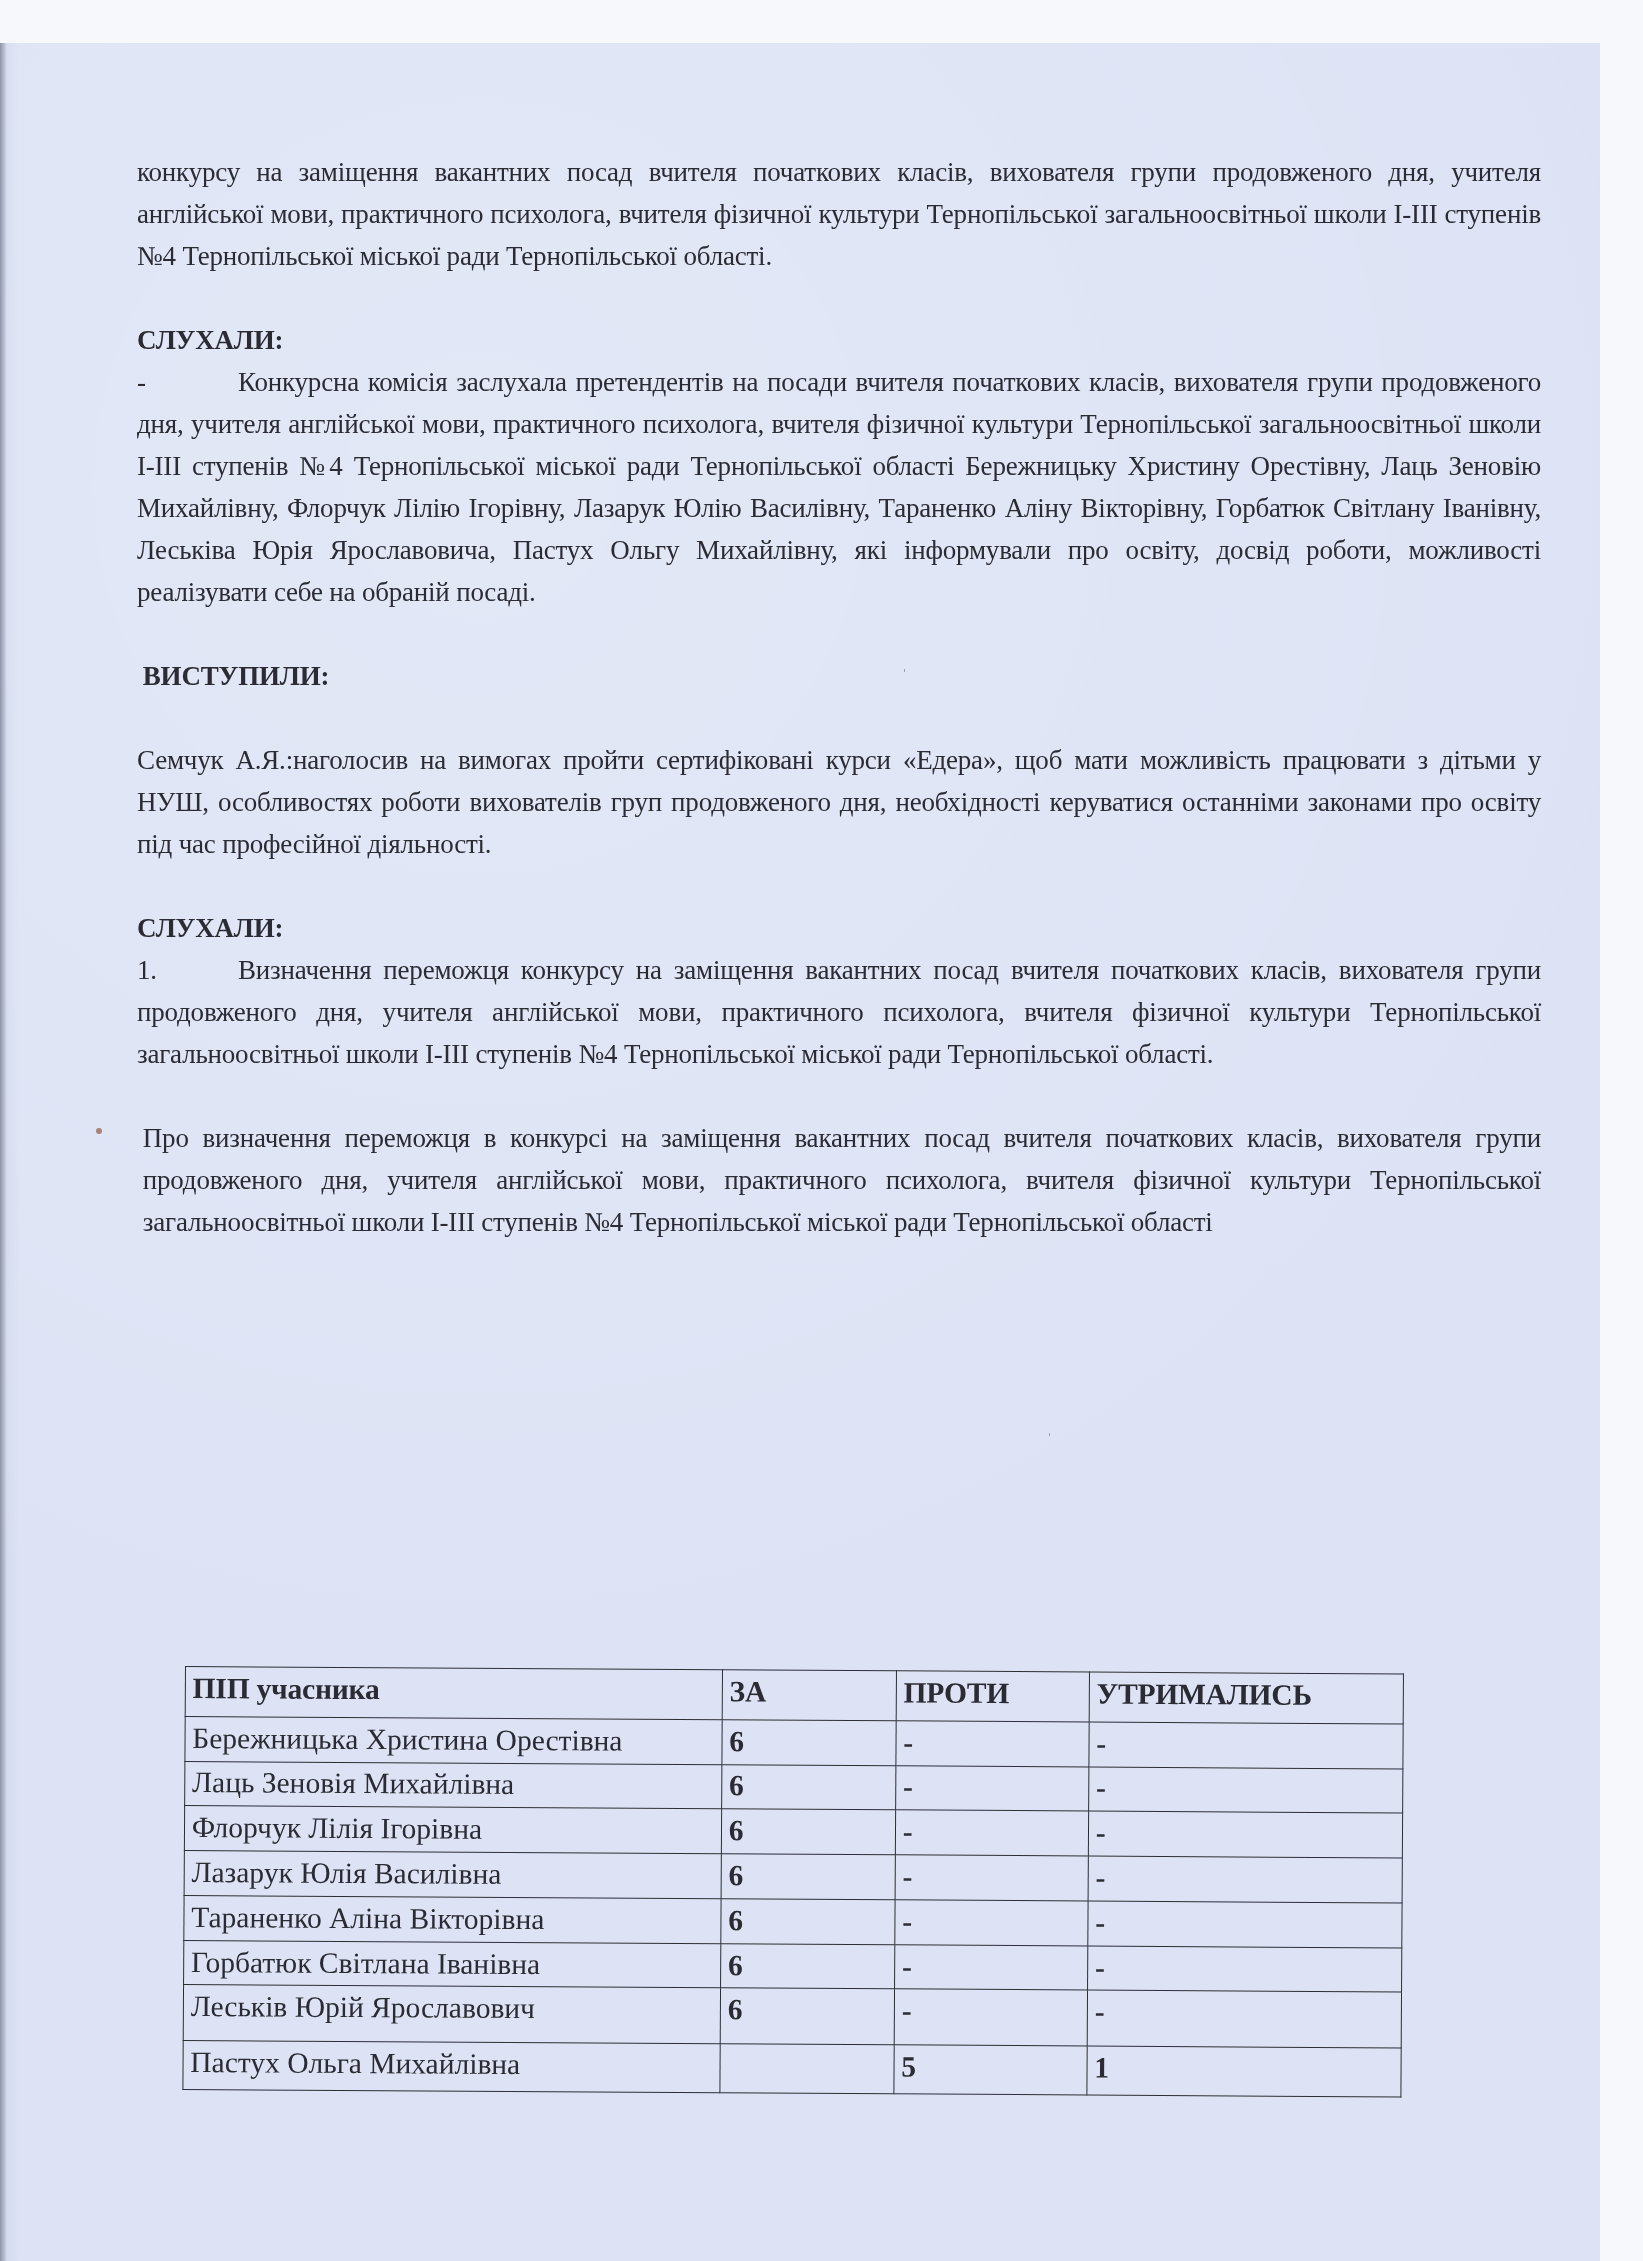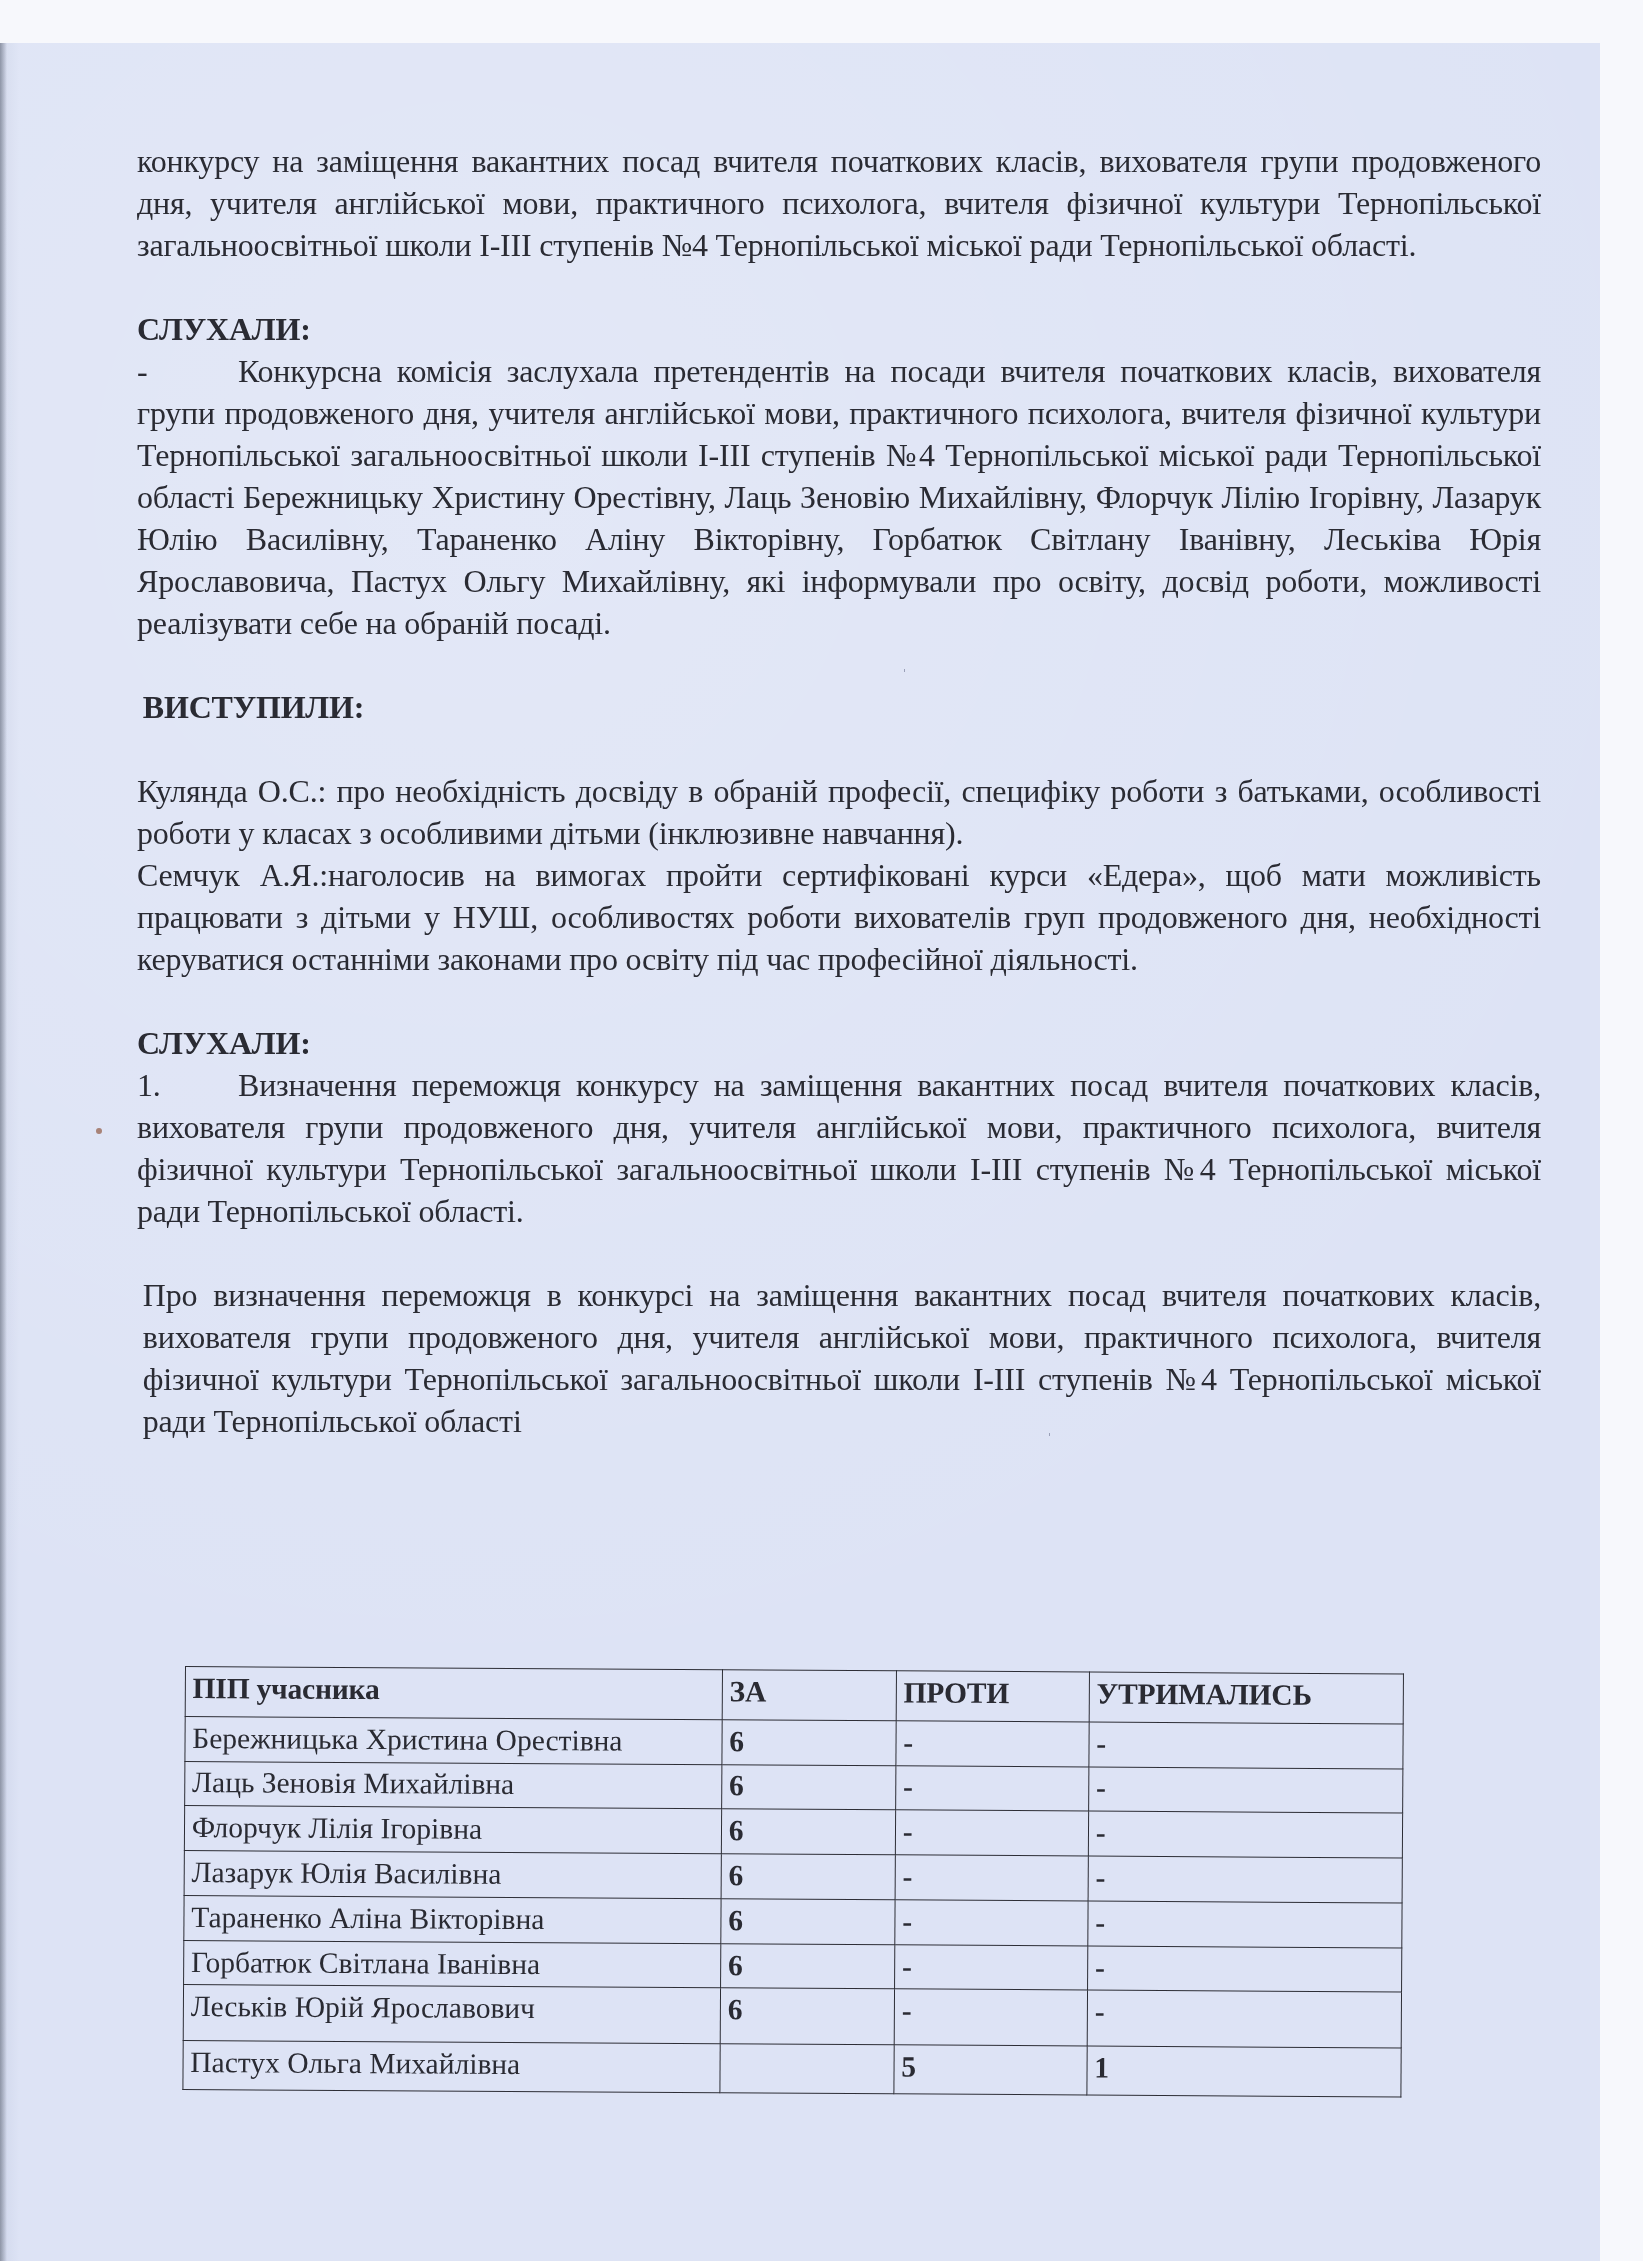--- a/index.html
+++ b/index.html
@@ -30,23 +30,23 @@
       position: absolute;
       left: 0;
       top: 43px;
       width: 6.8px;
       height: 2218px;
       background: linear-gradient(90deg, #8e95a6, rgba(142,149,166,0));
     }
     .content {
       position: absolute;
       left: 137px;
-      top: 140px;
+      top: 151px;
       width: 1404px;
-      font-size: 32px;
+      font-size: 27px;
       line-height: 42px;
       text-align: justify;
       letter-spacing: -0.2px;
     }
     .content p {
       margin: 0;
     }
     .heading {
       font-weight: bold;
       margin: 0;
@@ -124,21 +124,20 @@
 
   <p class="heading">СЛУХАЛИ:</p>
   <p><span class="list-marker">-</span><span>Конкурсна комісія заслухала претендентів на посади вчителя початкових класів, вихователя групи продовженого дня, учителя англійської мови, практичного психолога, вчителя фізичної культури Тернопільської загальноосвітньої школи І-ІІІ  ступенів №4 Тернопільської міської ради Тернопільської області Бережницьку Христину Орестівну, Лаць Зеновію Михайлівну, Флорчук Лілію Ігорівну, Лазарук Юлію Василівну, Тараненко Аліну Вікторівну, Горбатюк Світлану Іванівну, Леськіва Юрія Ярославовича, Пастух Ольгу Михайлівну, які інформували про освіту, досвід роботи, можливості реалізувати себе на обраній посаді.</span></p>
 
   <div class="gap"></div>
 
   <p class="heading indent-space">ВИСТУПИЛИ:</p>
 
   <div class="gap"></div>
 
-  <p>Кулянда О.С.: про необхідність досвіду в обраній професії, специфіку роботи з батьками, особливості роботи у класах з особливими дітьми (інклюзивне навчання).</p>
   <p>Семчук А.Я.:наголосив на вимогах пройти сертифіковані курси «Едера», щоб мати можливість працювати з дітьми у НУШ, особливостях роботи вихователів груп продовженого дня, необхідності керуватися останніми законами про освіту під час професійної діяльності.</p>
 
   <div class="gap"></div>
 
   <p class="heading">СЛУХАЛИ:</p>
   <p><span class="list-marker">1.</span><span>Визначення переможця конкурсу на заміщення вакантних посад вчителя початкових класів, вихователя групи продовженого дня, учителя англійської мови, практичного психолога, вчителя фізичної культури Тернопільської загальноосвітньої школи І-ІІІ  ступенів №4 Тернопільської міської ради Тернопільської області.</span></p>
 
   <div class="gap"></div>
 
   <p class="indent-space">Про визначення переможця в конкурсі на заміщення вакантних посад вчителя початкових класів, вихователя групи продовженого дня, учителя англійської мови, практичного психолога, вчителя фізичної культури Тернопільської загальноосвітньої школи І-ІІІ  ступенів №4 Тернопільської міської ради Тернопільської області</p>

